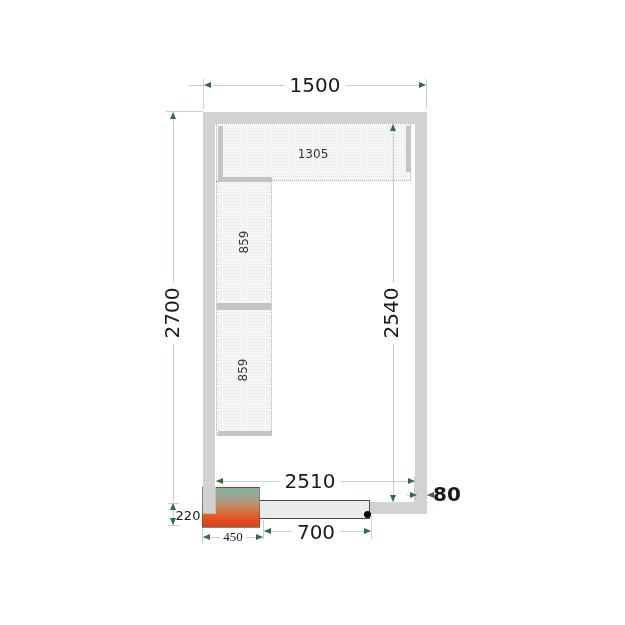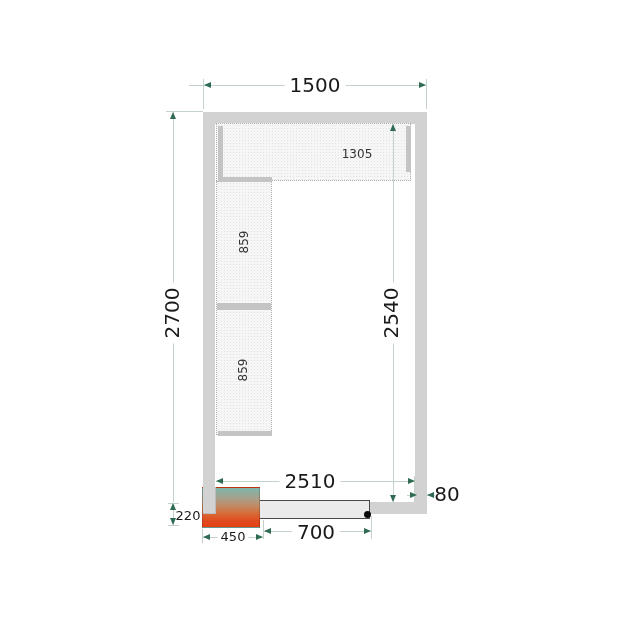--- a/index.html
+++ b/index.html
@@ -43,21 +43,21 @@
 
   <div class="abs door-slab" style="left:259px;top:500px;width:111px;height:19px;"></div>
   <div class="abs hinge" style="left:364px;top:511px;width:7px;height:7px;"></div>
 
   <div class="abs unit" style="left:202px;top:487px;width:58px;height:41px;"></div>
   <div class="abs wall-stub" style="left:203px;top:487px;width:13px;height:27px;"></div>
 
   <div class="abs shelf" style="left:216px;top:123px;width:195px;height:58px;"></div>
   <div class="abs bar" style="left:218px;top:126px;width:5px;height:52px;"></div>
   <div class="abs bar" style="left:406px;top:126px;width:5px;height:46px;"></div>
-  <div class="abs shelflabel" style="left:313px;top:154px;margin-left:44px;">1305</div>
+  <div class="abs shelflabel" style="left:313px;top:154px;">1305</div>
 
   <div class="abs shelf" style="left:216px;top:181px;width:56px;height:254px;"></div>
   <div class="abs bar" style="left:218px;top:177px;width:54px;height:5px;"></div>
   <div class="abs bar" style="left:217px;top:303px;width:54px;height:7px;"></div>
   <div class="abs bar" style="left:218px;top:431px;width:54px;height:5px;"></div>
   <div class="abs shelflabel vert" style="left:244px;top:242px;">859</div>
   <div class="abs shelflabel vert" style="left:243px;top:370px;">859</div>
 
   <div class="abs dimline" style="left:203px;top:79px;width:1px;height:30px;"></div>
   <div class="abs dimline" style="left:426px;top:79px;width:1px;height:30px;"></div>
@@ -86,28 +86,28 @@
   <div class="abs dimline" style="left:216px;top:481px;width:199px;height:1px;"></div>
   <div class="abs dimline" style="left:414px;top:476px;width:1px;height:26px;"></div>
   <div class="abs arr arr-l" style="left:216px;top:478px;"></div>
   <div class="abs arr arr-r" style="left:408px;top:478px;"></div>
   <div class="abs dimlabel" style="left:310px;top:481px;">2510</div>
 
   <div class="abs dimline" style="left:407px;top:495px;width:9px;height:1px;"></div>
   <div class="abs dimline" style="left:427px;top:495px;width:8px;height:1px;"></div>
   <div class="abs arr arr-r" style="left:410px;top:492px;"></div>
   <div class="abs arr arr-l" style="left:427px;top:492px;"></div>
-  <div class="abs dimlabel nobg" style="left:447px;top:494px;">80</div>
+  <div class="abs dimlabel nobg" style="left:447px;top:494px;font-weight:bold;">80</div>
 
   <div class="abs dimline" style="left:263px;top:520px;width:1px;height:19px;"></div>
   <div class="abs dimline" style="left:371px;top:516px;width:1px;height:23px;"></div>
   <div class="abs dimline" style="left:263px;top:531px;width:108px;height:1px;"></div>
   <div class="abs arr arr-l" style="left:264px;top:528px;"></div>
   <div class="abs arr arr-r" style="left:364px;top:528px;"></div>
   <div class="abs dimlabel" style="left:316px;top:532px;text-align:right;">700</div>
 
   <div class="abs dimline" style="left:202px;top:529px;width:1px;height:14px;"></div>
   <div class="abs dimline" style="left:202px;top:537px;width:61px;height:1px;"></div>
   <div class="abs arr arr-l" style="left:203px;top:534px;"></div>
   <div class="abs arr arr-r" style="left:256px;top:534px;"></div>
-  <div class="abs dimlabel small" style="left:233px;top:537px;">450</div>
+  <div class="abs dimlabel small" style="left:233px;top:537px;font-family:Liberation Serif, serif;">450</div>
 
 </div>
 
 </body></html>

